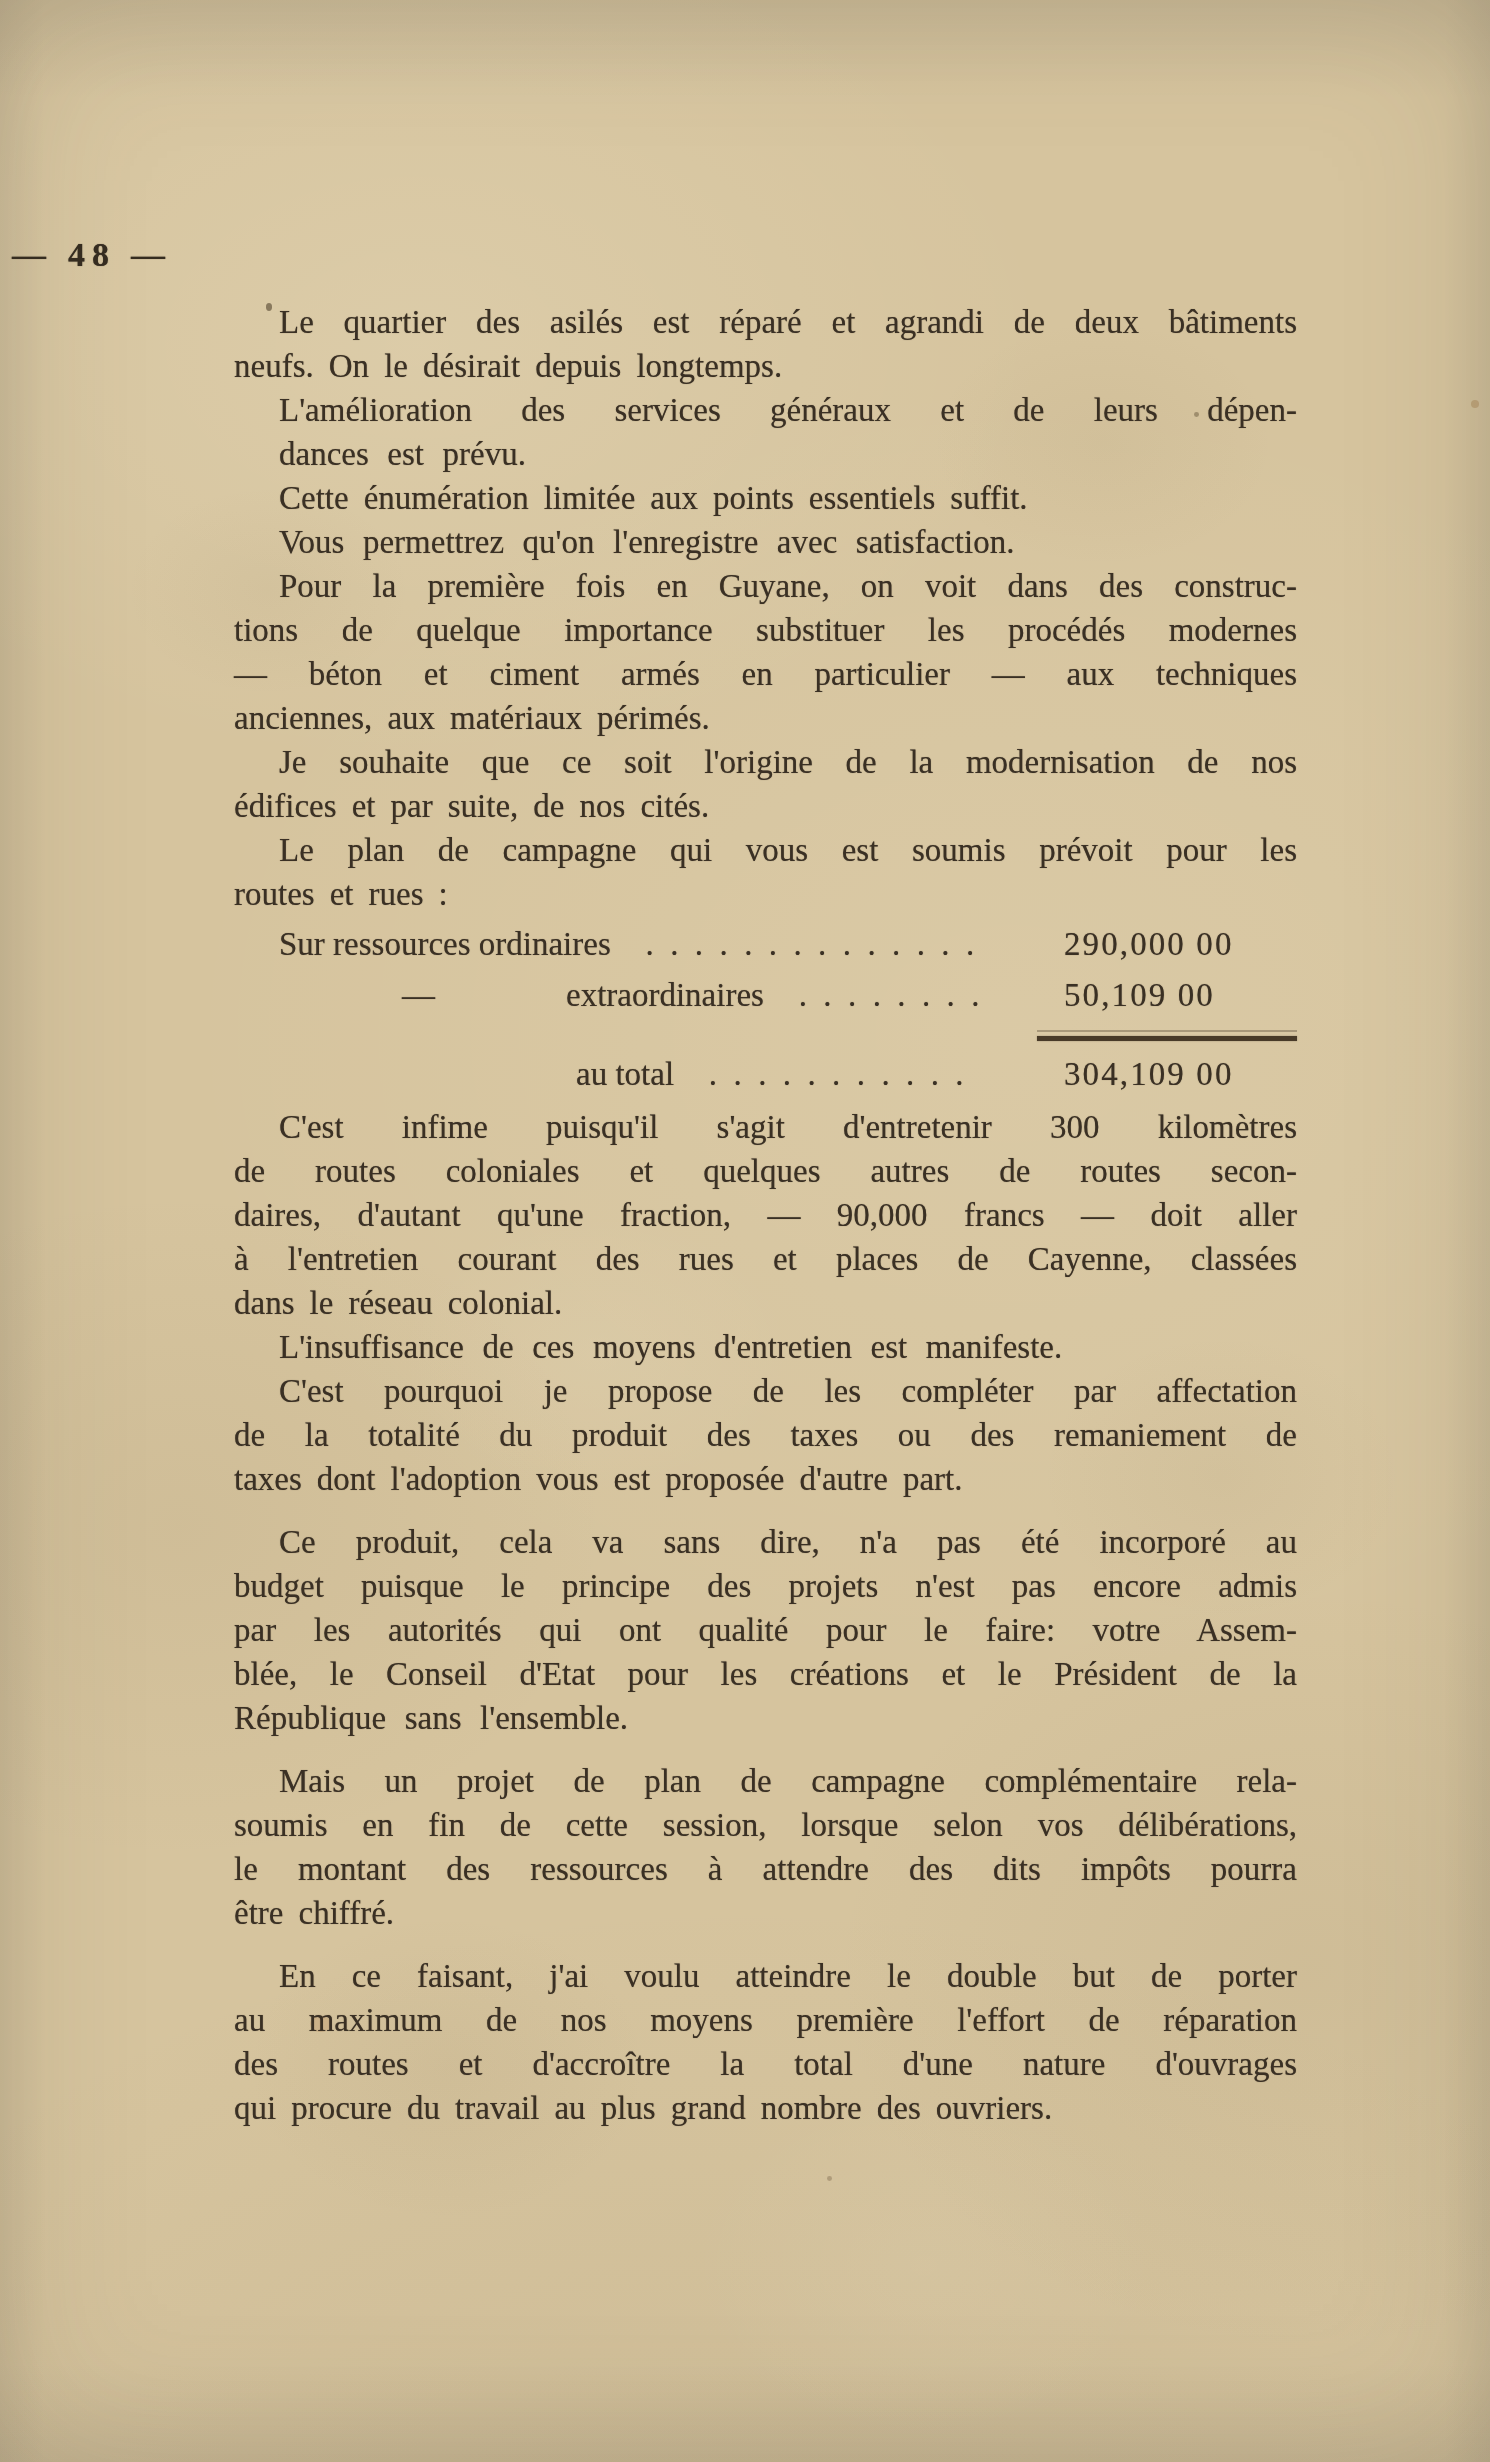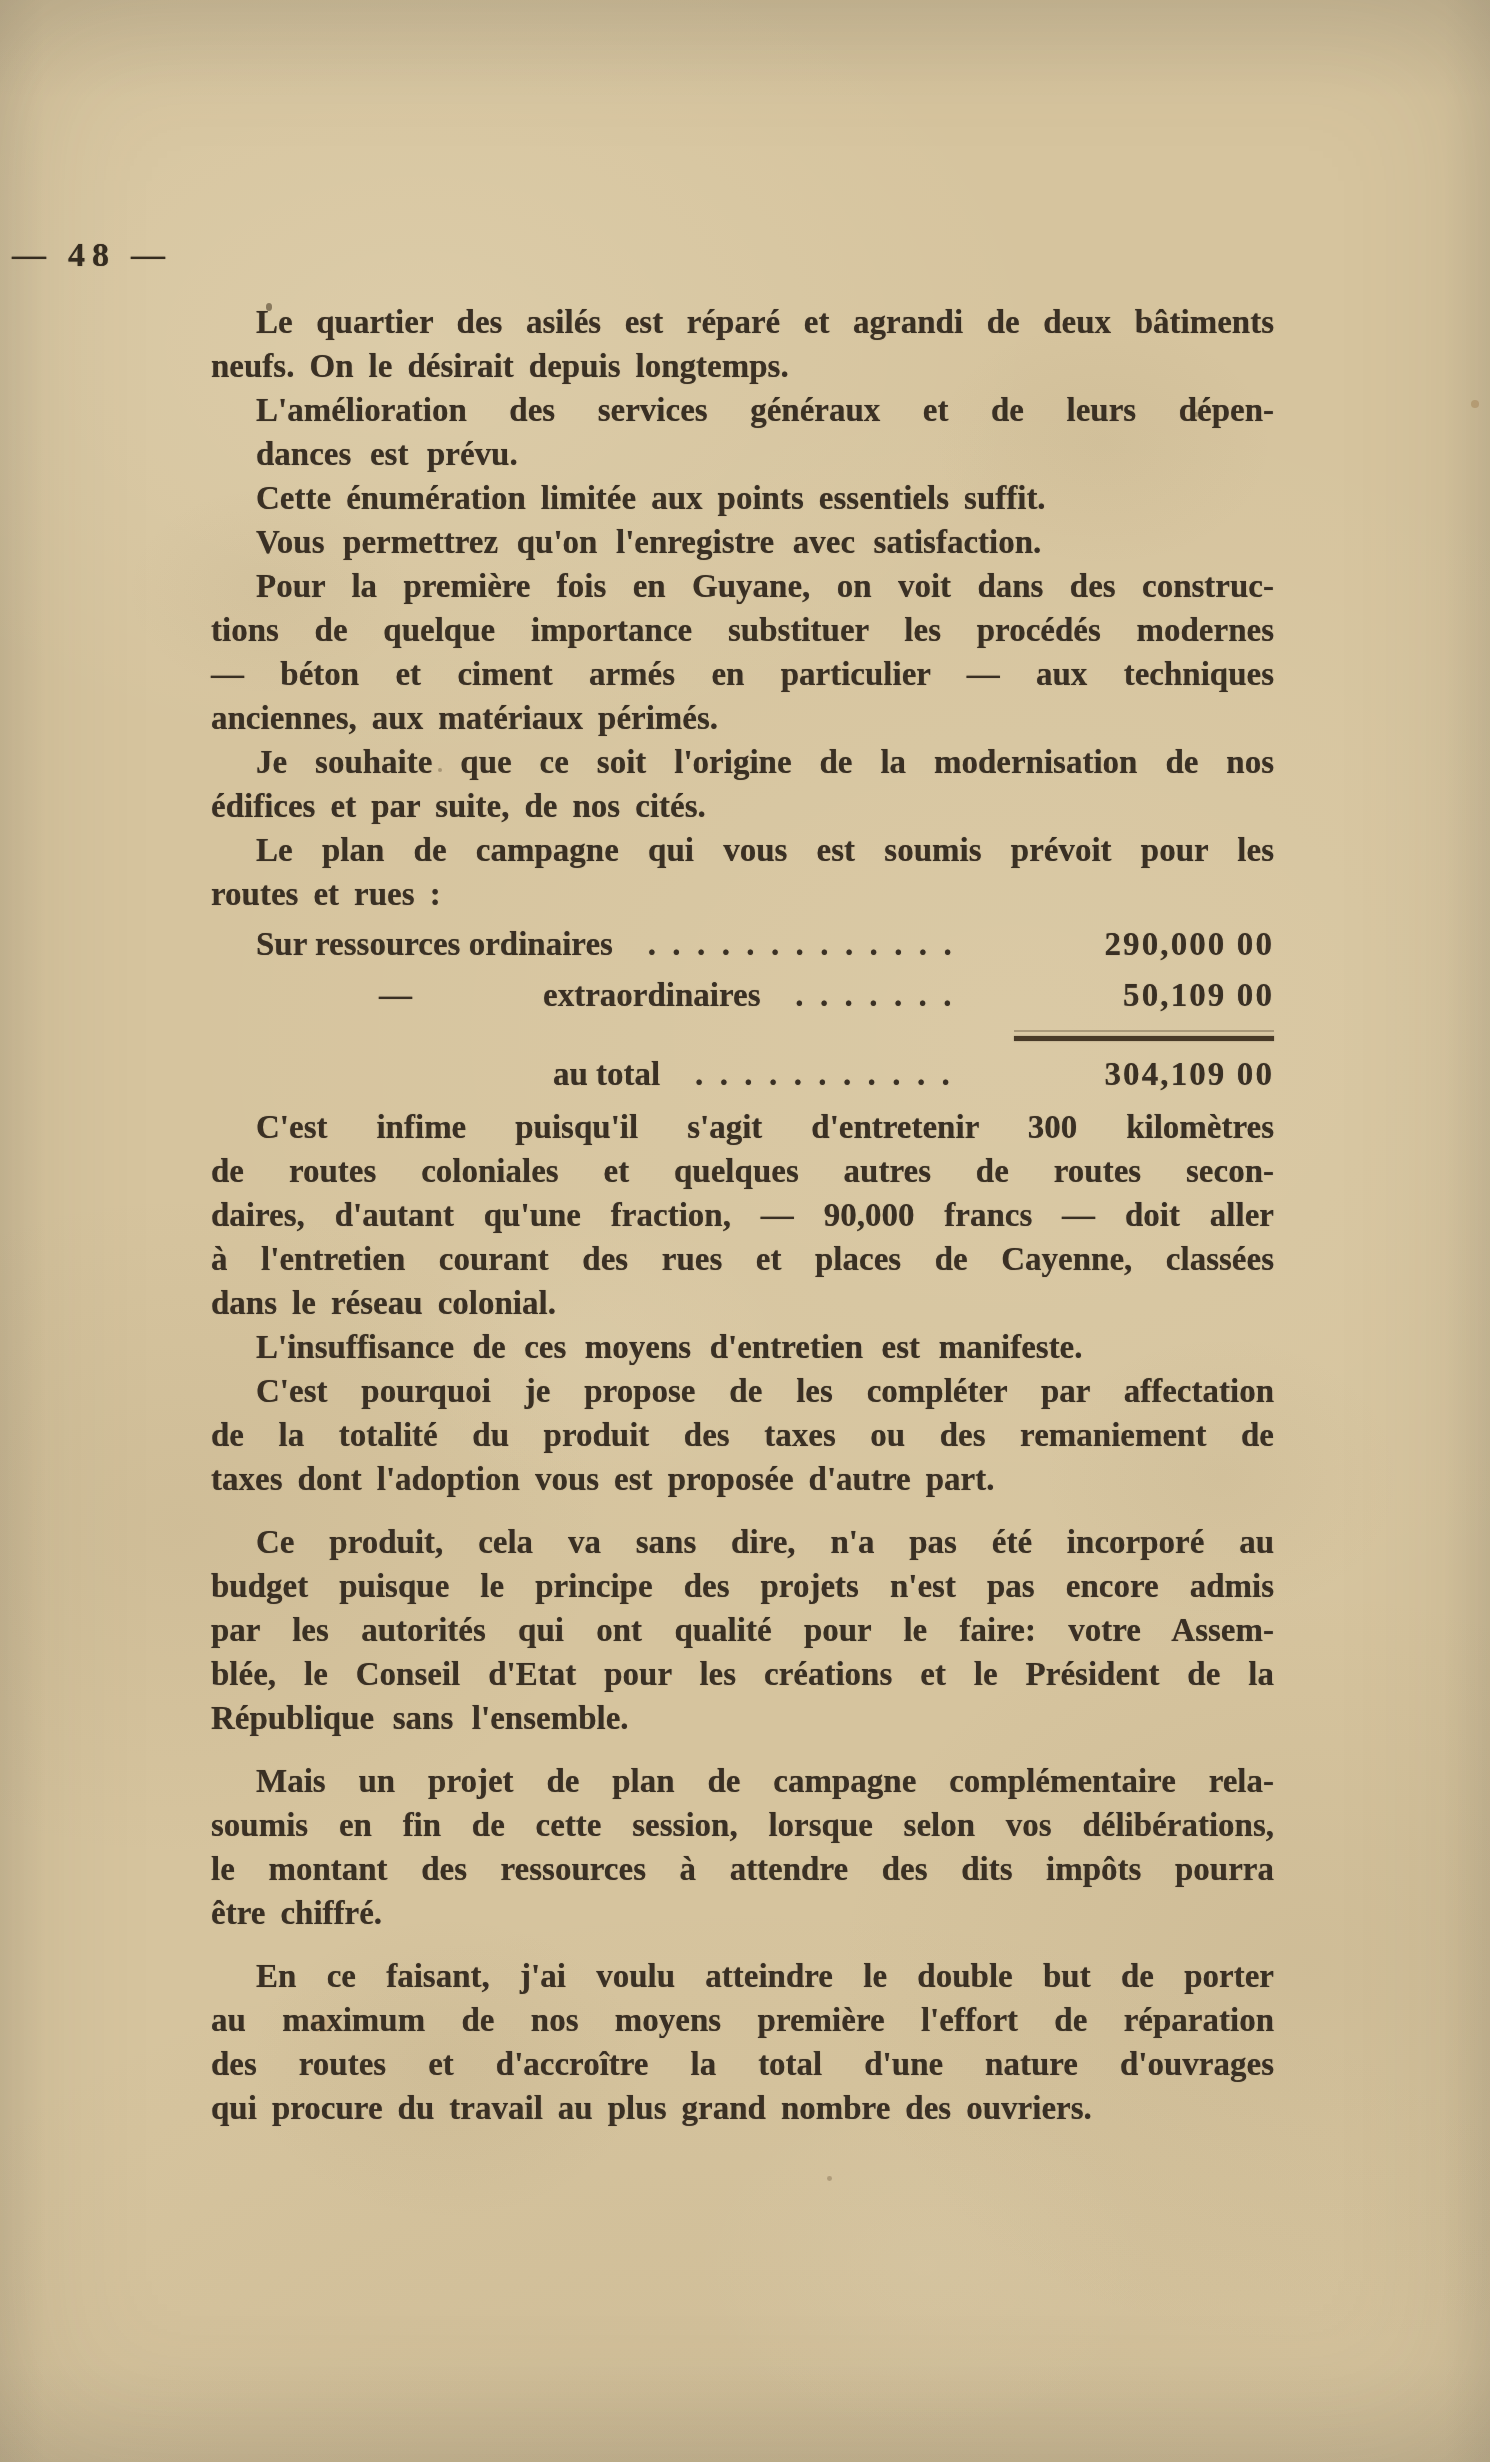--- a/index.html
+++ b/index.html
@@ -46,42 +46,41 @@
   .page-number{
     position:absolute;left:12px;top:236px;width:100%;
     text-align:left;
     font-size:34px;font-weight:bold;
     letter-spacing:6.8px;
     color:#352c20;
     text-shadow:0 0 1px rgba(53,44,32,0.65);
     z-index:1;
   }
   .text-block{
-    position:absolute;left:211px;top:300px;width:1063px;
+    position:absolute;left:234px;top:300px;width:1063px;
     font-size:33px;line-height:44px;
     text-shadow:0 0 0.9px rgba(58,48,36,0.60);
     z-index:1;
-    font-weight:bold;
   }
   .ln{min-height:44px;}
   .ind{text-indent:45px;}
   .j{text-align:justify;text-align-last:justify;}
   .rag{word-spacing:6.8px;}
   .sp{word-spacing:10.3px;}
   .gap{margin-top:19px;}
 
   .fin{margin:2.7px 0 5.5px 0;}
   .frow{display:flex;align-items:baseline;line-height:51px;gap:28px;}
   .frow .lab1{padding-left:45px;flex:0 0 auto;}
   .frow .dash2{margin-left:168px;flex:0 0 auto;}
   .frow .lab2{margin-left:103px;flex:0 0 auto;}
   .frow .lab3{margin-left:342px;flex:0 0 auto;}
   .frow .lead{flex:1 1 auto;overflow:hidden;white-space:nowrap;
     letter-spacing:16.4px;margin:0 58px 0 6.8px;}
-  .frow .amt{flex:0 0 233px;text-align:right;letter-spacing:2.1px;white-space:nowrap;}
+  .frow .amt{flex:0 0 233px;text-align:left;letter-spacing:2.1px;white-space:nowrap;}
   .sum-rule{width:260px;margin:9.6px 0 8.2px auto;}
   .sum-rule .hair{height:1.4px;background:rgba(74,60,42,0.35);margin-bottom:4.8px;}
   .sum-rule .main{height:4.1px;background:#483a28;box-shadow:0 0 1.4px rgba(72,58,40,0.6);}
 </style>
 </head>
 <body>
 
 <div class="page">
   <div class="speck s1"></div>
   <div class="speck s2"></div>

